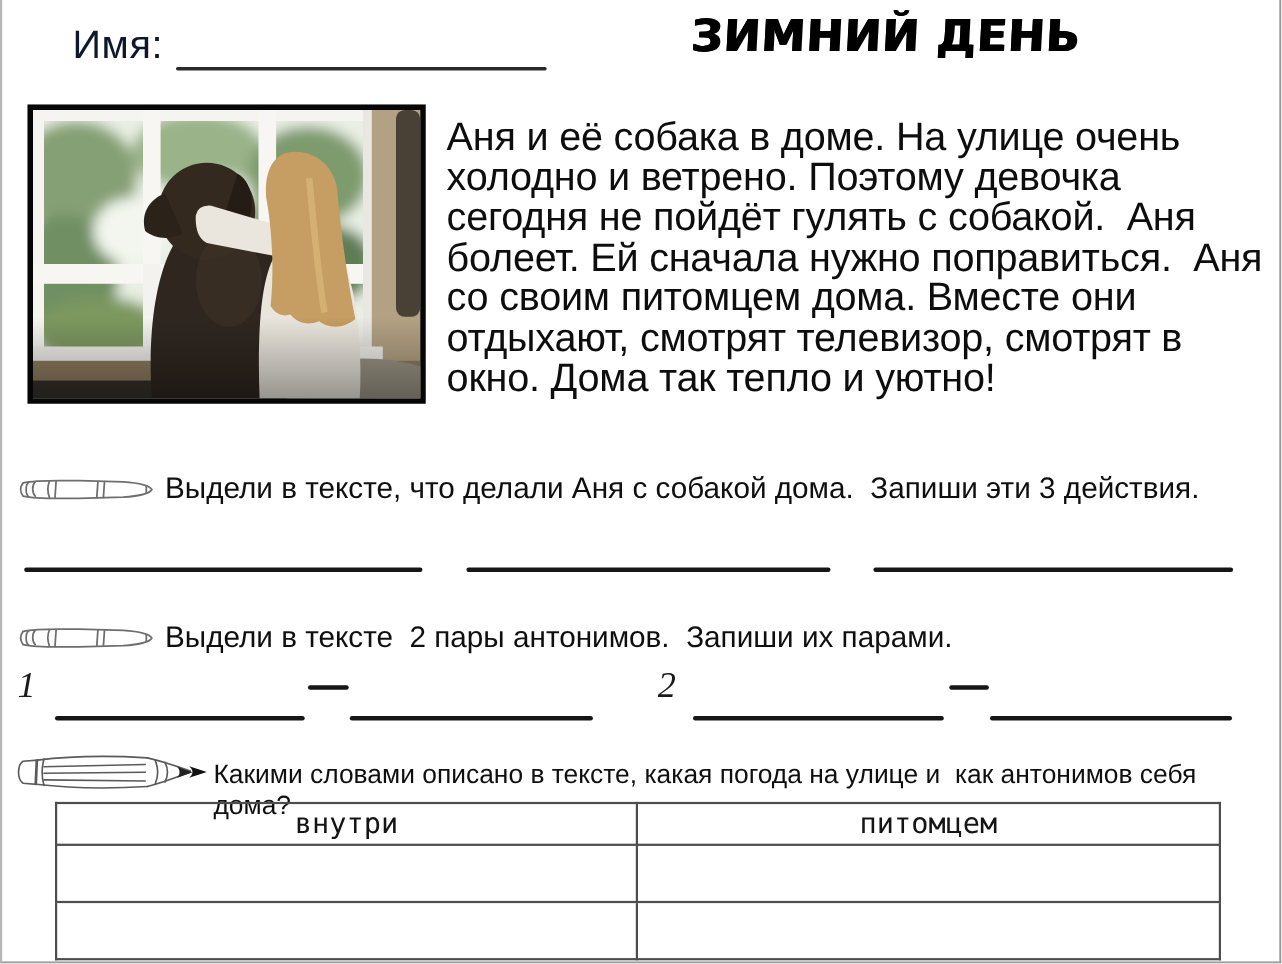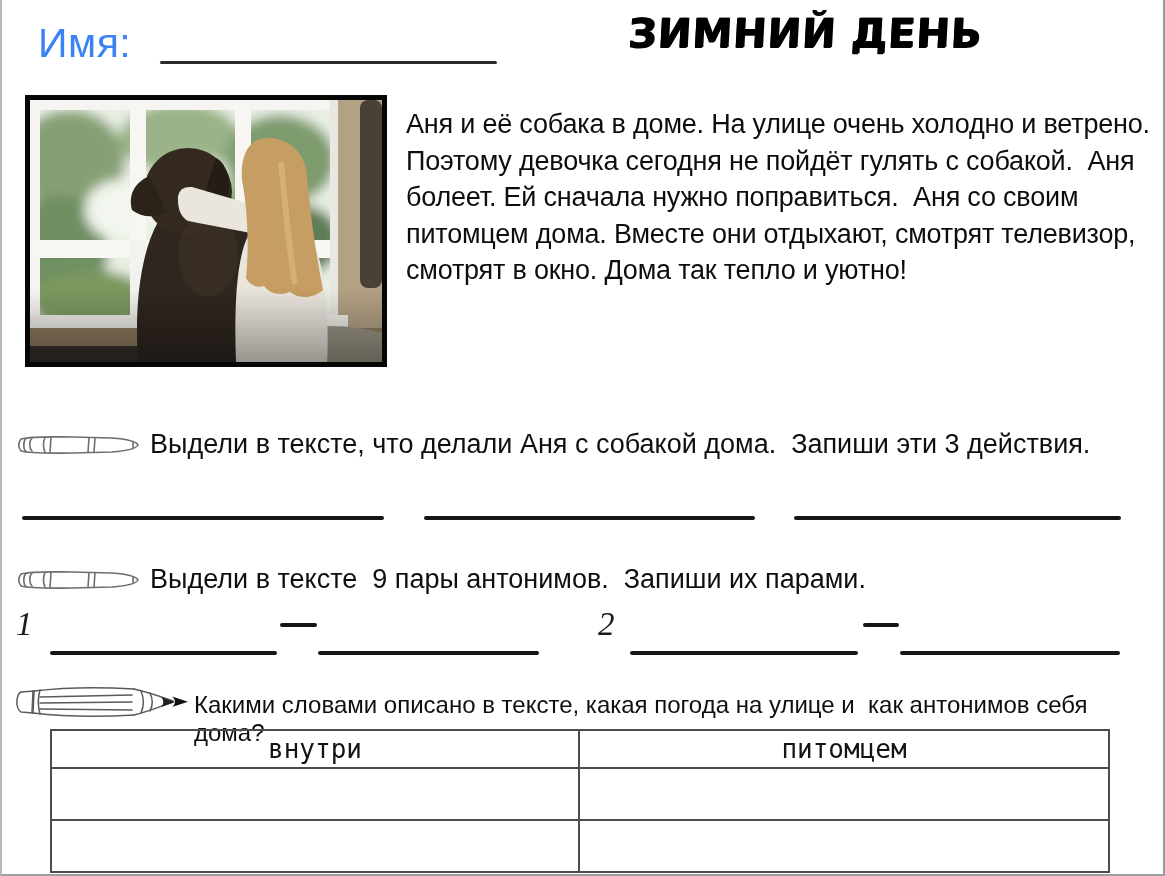--- a/index.html
+++ b/index.html
@@ -6,36 +6,36 @@
   body{
     width:1165px;height:876px;background:#ffffff;position:relative;overflow:hidden;
     font-family:"Liberation Sans",sans-serif;color:#111;
   }
   .page-edge{
     position:absolute;inset:0;box-sizing:border-box;pointer-events:none;
     border-left:2px solid #b7b7b7;border-right:2px solid #9a9a9a;border-bottom:2px solid #9e9e9e;
   }
   .abs{position:absolute;}
   
-  .name-label{left:38px;top:20px;font-size:41px;color:#3b82f6;letter-spacing:.5px;}
+  .name-label{left:66px;top:20px;font-size:36px;color:#0f172a;letter-spacing:.5px;}
   .name-line{left:160px;top:61px;width:337px;height:3px;background:#2a2a2a;border-radius:2px;}
   .title{
     left:595px;top:10px;width:420px;text-align:center;
     font-family:"DejaVu Sans",sans-serif;font-weight:900;font-size:40px;color:#000;
     letter-spacing:1px;transform:skewX(-3deg);
     text-shadow:1.3px 0 0 #000, 0 .7px 0 #000;
     white-space:nowrap;
   }
   
   .photo{left:25px;top:95px;width:352px;height:262px;border:5px solid #060606;background:#cfd6c8;}
   .photo svg{display:block;}
   
   .story-text{
     left:406px;top:106px;width:744px;
-    font-size:27px;line-height:36.5px;color:#0d0d0d;
+    font-size:36px;line-height:36.5px;color:#0d0d0d;
     white-space:pre-wrap;letter-spacing:-0.2px;
   }
   
   .task-prompt{
     font-family:Liberation Sans, sans-serif;font-size:27px;color:#0f0f0f;
     white-space:pre-wrap;
   }
   .t1-icon{left:14px;top:431px;}
   .t1-text{left:150px;top:429px;width:1005px;}
   .t2-icon{left:14px;top:566px;}
@@ -152,21 +152,21 @@
     <path d="M7,8 C20,5 40,6 58,6 L98,7 C112,8 122,10 124,14 C122,18 112,20 98,21 L58,22 C40,22 20,23 7,20 C4,16 4,12 7,8 Z"></path>
     <path d="M12,7.5 C9,10 9,18 12,20.5"></path>
     <path d="M18,7 C15,10 15,17 18,20"></path>
     <path d="M31,6.5 C29,11 29,16 31,21.5"></path>
     <path d="M37,6.5 L36,21.5"></path>
     <path d="M75,6.8 L74,21.2"></path>
     <path d="M81,6.8 L80,21.2"></path>
     <path d="M119,11 L119,17"></path>
   </svg>
 </div>
-<div class="abs task-prompt t2-text">Выдели в тексте  9 пары антонимов.  Запиши их парами.</div>
+<div class="abs task-prompt t2-text">Выдели в тексте  2 пары антонимов.  Запиши их парами.</div>
 
 <div class="abs pair-num n1">1</div>
 <div class="blank p1a"></div>
 <div class="blank p1d"></div>
 <div class="blank p1b"></div>
 
 <div class="abs pair-num n2">2</div>
 <div class="blank p2a"></div>
 <div class="blank p2d"></div>
 <div class="blank p2b"></div>

